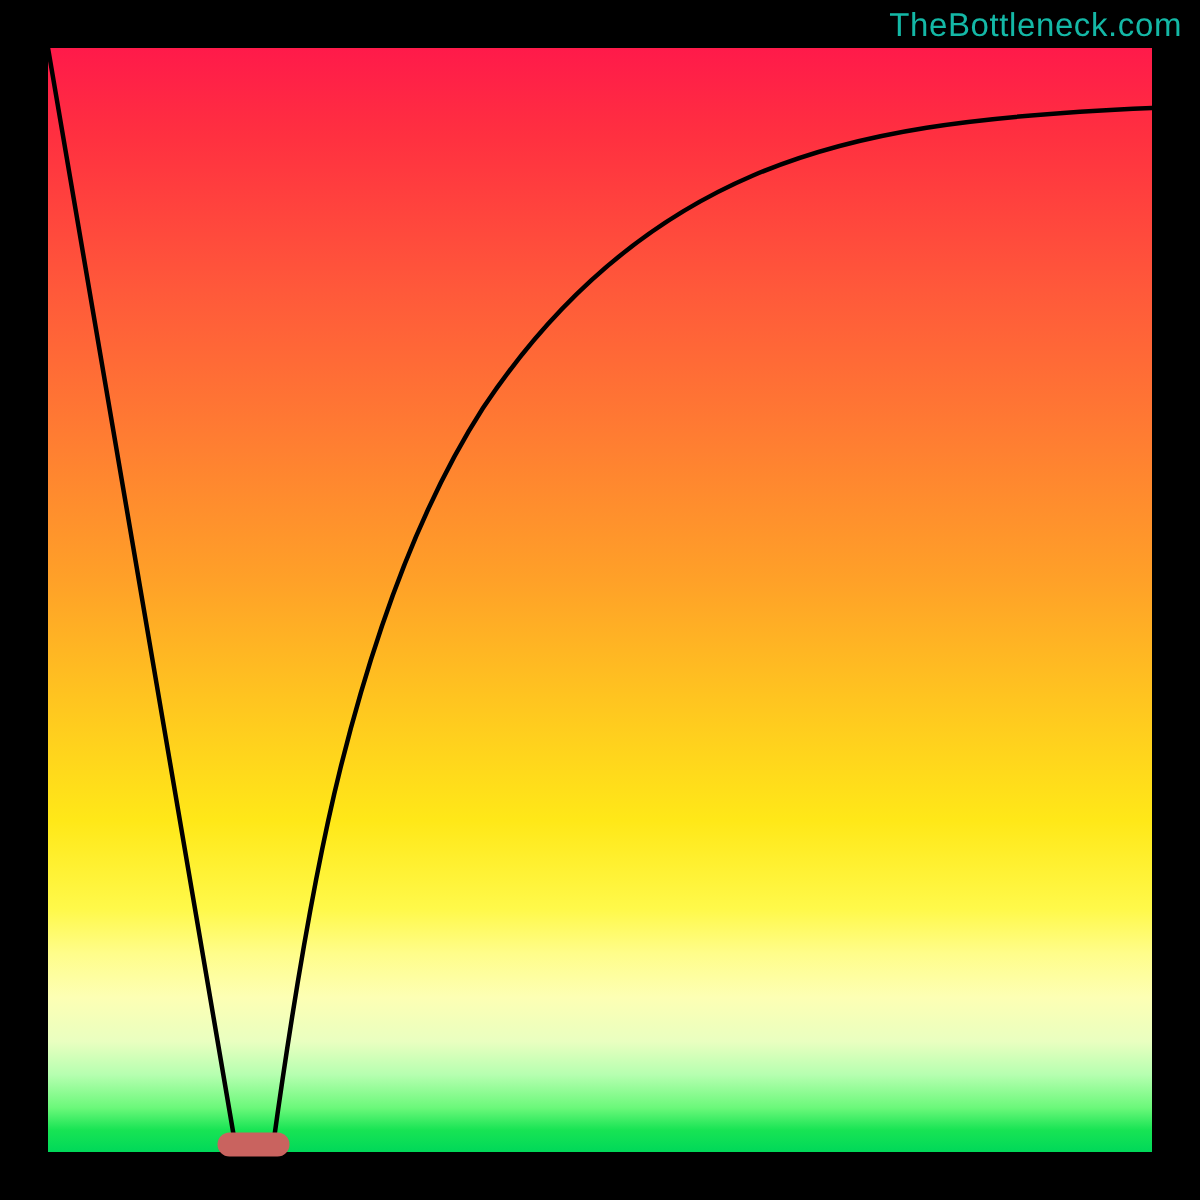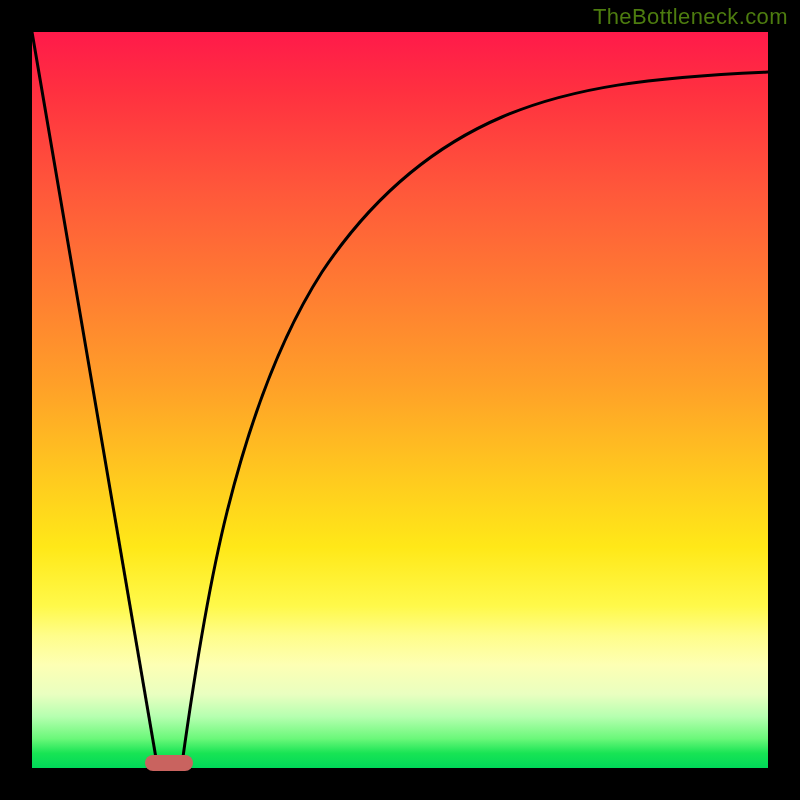--- a/index.html
+++ b/index.html
@@ -38,21 +38,21 @@
       #b6ffb0 93%,
       #6bf87a 96%,
       #18e454 98%,
       #00d859 100%
     );
   }
   .watermark {
     position: absolute;
     top: 4px;
     right: 12px;
-    color: #4d7c0f;
+    color: #14b8a6;
     font-size: 22px;
     font-weight: 500;
     letter-spacing: 0.4px;
     user-select: none;
   }
   svg.curves {
     position: absolute;
     inset: 0;
   }
   .curve {

